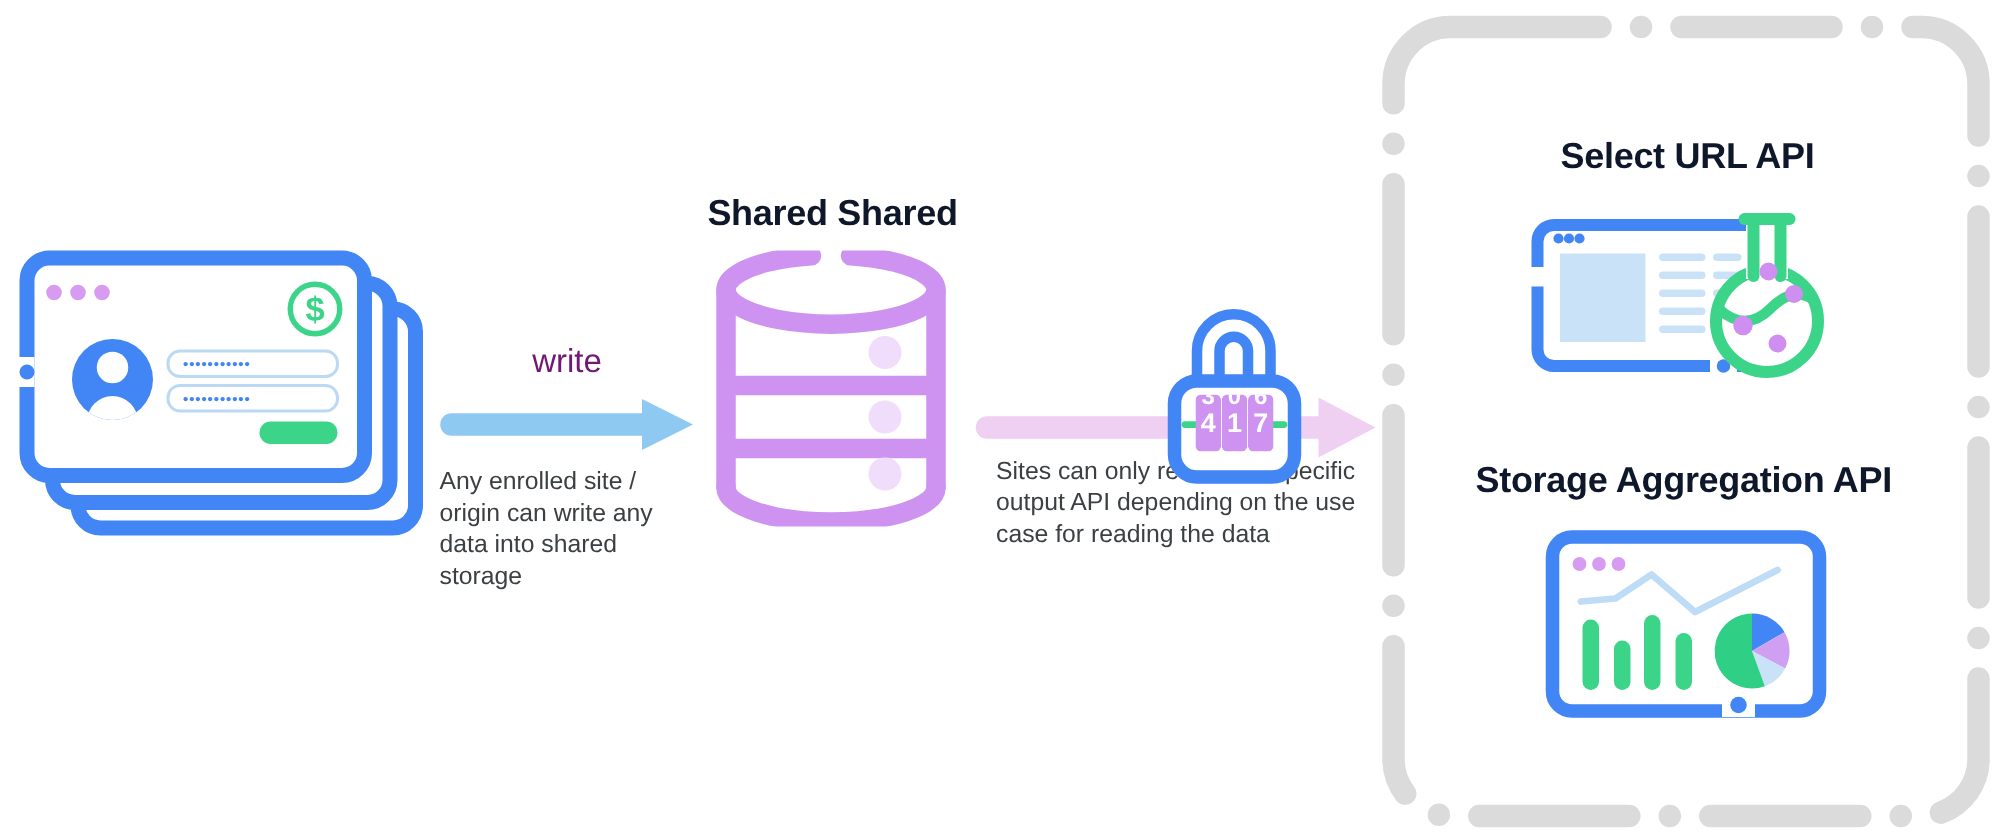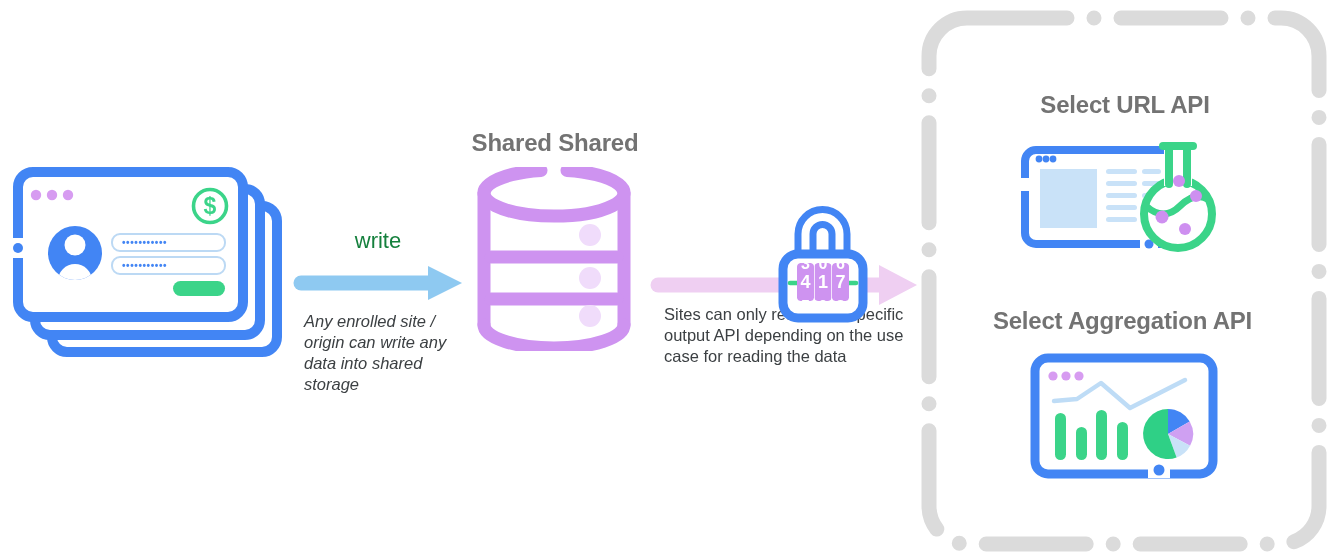--- a/index.html
+++ b/index.html
@@ -1,22 +1,22 @@
 <!DOCTYPE html>
 <html><head>
 <meta charset="utf-8">
 <style>
   * { margin:0; padding:0; box-sizing:border-box; }
   html,body { width:1333px; height:555px; background:#ffffff; overflow:hidden;
               font-family:"Liberation Sans", sans-serif; }
   .stage { position:relative; width:1333px; height:555px; background:#ffffff; }
   .abs { position:absolute; }
-  .flow-label { font-size:22px; color:#15803d; text-align:center; }
+  .flow-label { font-size:22px; color:#701a75; text-align:center; }
   .flow-desc  { font-size:16.5px; line-height:1.28; color:#3c4043; }
-  .node-title { font-size:24px; font-weight:700; color:#737373; text-align:center; letter-spacing:-0.2px; }
+  .node-title { font-size:24px; font-weight:700; color:#0f172a; text-align:center; letter-spacing:-0.2px; }
   svg { display:block; }
   svg text { font-family:"Liberation Sans", sans-serif; }
 </style>
 </head>
 <body>
 
 <div class="stage">
 
   <div class="abs" style="left:8px; top:164px;">
     <svg width="290" height="200" viewBox="0 0 290 200">
@@ -70,21 +70,21 @@
     </svg>
   </div>
 
   <div class="abs flow-label" style="left:292px; top:228px; width:172px;">write</div>
   <div class="abs" style="left:292px; top:265px;">
     <svg width="172" height="36" viewBox="0 0 172 36">
       <line x1="9" y1="18" x2="140" y2="18" stroke="#8EC9F1" stroke-width="15" stroke-linecap="round"></line>
       <polygon points="136,1 170,18 136,35" fill="#8EC9F1"></polygon>
     </svg>
   </div>
-  <div class="abs flow-desc" style="left:304px; top:311px; width:176px;font-style:italic;">Any enrolled site / origin can write any data into shared storage</div>
+  <div class="abs flow-desc" style="left:293px; top:311px; width:176px;">Any enrolled site / origin can write any data into shared storage</div>
 
   <div class="abs node-title" style="left:430px; top:129px; width:250px;">Shared Shared</div>
   <div class="abs" style="left:468px; top:167px;">
     <svg width="172" height="184" viewBox="0 0 172 184">
       <g fill="none" stroke="#CE93F0" stroke-width="13" stroke-linecap="round">
 
         <path d="M 99 3.5 A 70 23 0 1 1 73 3.5"></path>
 
         <path d="M 16 27 V 158"></path>
         <path d="M 156 27 V 158"></path>
@@ -198,21 +198,21 @@
         <g fill="#CE8FF0">
           <circle cx="159" cy="43" r="6"></circle>
           <circle cx="176" cy="58" r="6"></circle>
           <circle cx="142" cy="79" r="6.5"></circle>
           <circle cx="165" cy="91" r="6"></circle>
         </g>
       </g>
     </svg>
   </div>
 
-  <div class="abs node-title" style="left:950px; top:307px; width:345px;">Select Aggregation API</div>
+  <div class="abs node-title" style="left:950px; top:307px; width:345px;">Storage Aggregation API</div>
   <div class="abs" style="left:1030px; top:352px;">
     <svg width="190" height="130" viewBox="0 0 190 130">
       <rect x="5" y="6" width="178" height="116" rx="13" fill="#ffffff" stroke="#4285F4" stroke-width="9"></rect>
       <rect x="118" y="112" width="22" height="14" fill="#ffffff"></rect>
       <circle cx="129" cy="118" r="5.5" fill="#4285F4"></circle>
       <g fill="#D79CF1">
         <circle cx="23" cy="24" r="4.6"></circle>
           <circle cx="36" cy="24" r="4.6"></circle>
           <circle cx="49" cy="24" r="4.6"></circle>
       </g>

